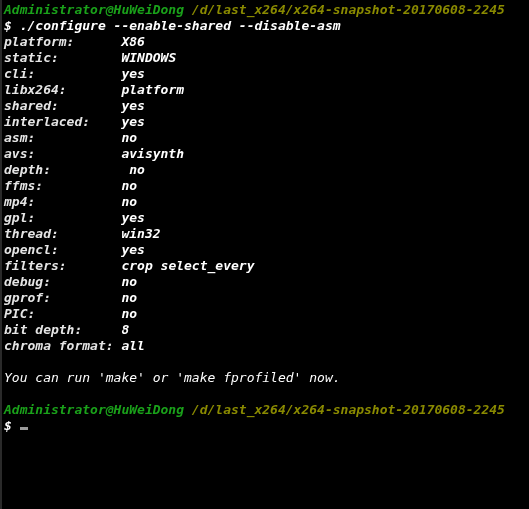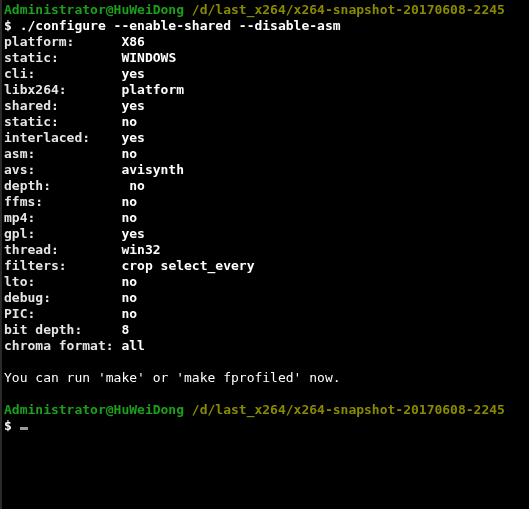--- a/index.html
+++ b/index.html
@@ -18,20 +18,21 @@
     box-sizing: border-box;
     font-family: "DejaVu Sans Mono", "Liberation Mono", monospace;
     font-size: 13px;
     line-height: 16px;
     letter-spacing: 0px;
     -webkit-font-smoothing: none;
     font-smooth: never;
   }
   .screen {
     padding: 2px 9px 0 2px;
+    font-style: italic;
   }
   .line {
     height: 16px;
     line-height: 16px;
     white-space: pre;
     color: #ffffff;
   }
   .line.blank {
     color: transparent;
   }
@@ -79,32 +80,32 @@
     <div class="line"><span class="seg-user">Administrator@HuWeiDong</span><span> </span><span class="seg-path">/d/last_x264/x264-snapshot-20170608-2245</span></div>
 
     <div class="line"><span class="seg-white">$</span><span> </span><span class="seg-white">./configure --enable-shared --disable-asm</span></div>
 
     <div id="config-rows">
         <div class="line"><span class="cfg-key">platform:</span><span>      </span><span class="cfg-val">X86</span></div>
         <div class="line"><span class="cfg-key">static:</span><span>        </span><span class="cfg-val">WINDOWS</span></div>
         <div class="line"><span class="cfg-key">cli:</span><span>           </span><span class="cfg-val">yes</span></div>
         <div class="line"><span class="cfg-key">libx264:</span><span>       </span><span class="cfg-val">platform</span></div>
         <div class="line"><span class="cfg-key">shared:</span><span>        </span><span class="cfg-val">yes</span></div>
-        <div class="line"><span class="cfg-key">static:</span><span>        </span><span class="cfg-val">no</span></div>
         <div class="line"><span class="cfg-key">interlaced:</span><span>    </span><span class="cfg-val">yes</span></div>
         <div class="line"><span class="cfg-key">asm:</span><span>           </span><span class="cfg-val">no</span></div>
         <div class="line"><span class="cfg-key">avs:</span><span>           </span><span class="cfg-val">avisynth</span></div>
         <div class="line"><span class="cfg-key">depth:</span><span>          </span><span class="cfg-val">no</span></div>
         <div class="line"><span class="cfg-key">ffms:</span><span>          </span><span class="cfg-val">no</span></div>
         <div class="line"><span class="cfg-key">mp4:</span><span>           </span><span class="cfg-val">no</span></div>
         <div class="line"><span class="cfg-key">gpl:</span><span>           </span><span class="cfg-val">yes</span></div>
         <div class="line"><span class="cfg-key">thread:</span><span>        </span><span class="cfg-val">win32</span></div>
+        <div class="line"><span class="cfg-key">opencl:</span><span>        </span><span class="cfg-val">yes</span></div>
         <div class="line"><span class="cfg-key">filters:</span><span>       </span><span class="cfg-val">crop select_every</span></div>
-        <div class="line"><span class="cfg-key">lto:</span><span>           </span><span class="cfg-val">no</span></div>
         <div class="line"><span class="cfg-key">debug:</span><span>         </span><span class="cfg-val">no</span></div>
+        <div class="line"><span class="cfg-key">gprof:</span><span>         </span><span class="cfg-val">no</span></div>
         <div class="line"><span class="cfg-key">PIC:</span><span>           </span><span class="cfg-val">no</span></div>
         <div class="line"><span class="cfg-key">bit depth:</span><span>     </span><span class="cfg-val">8</span></div>
         <div class="line"><span class="cfg-key">chroma format:</span><span> </span><span class="cfg-val">all</span></div>
       </div>
 
     <div class="line blank"> </div>
 
     <div class="line">You can run 'make' or 'make fprofiled' now.</div>
 
     <div class="line blank"> </div>

